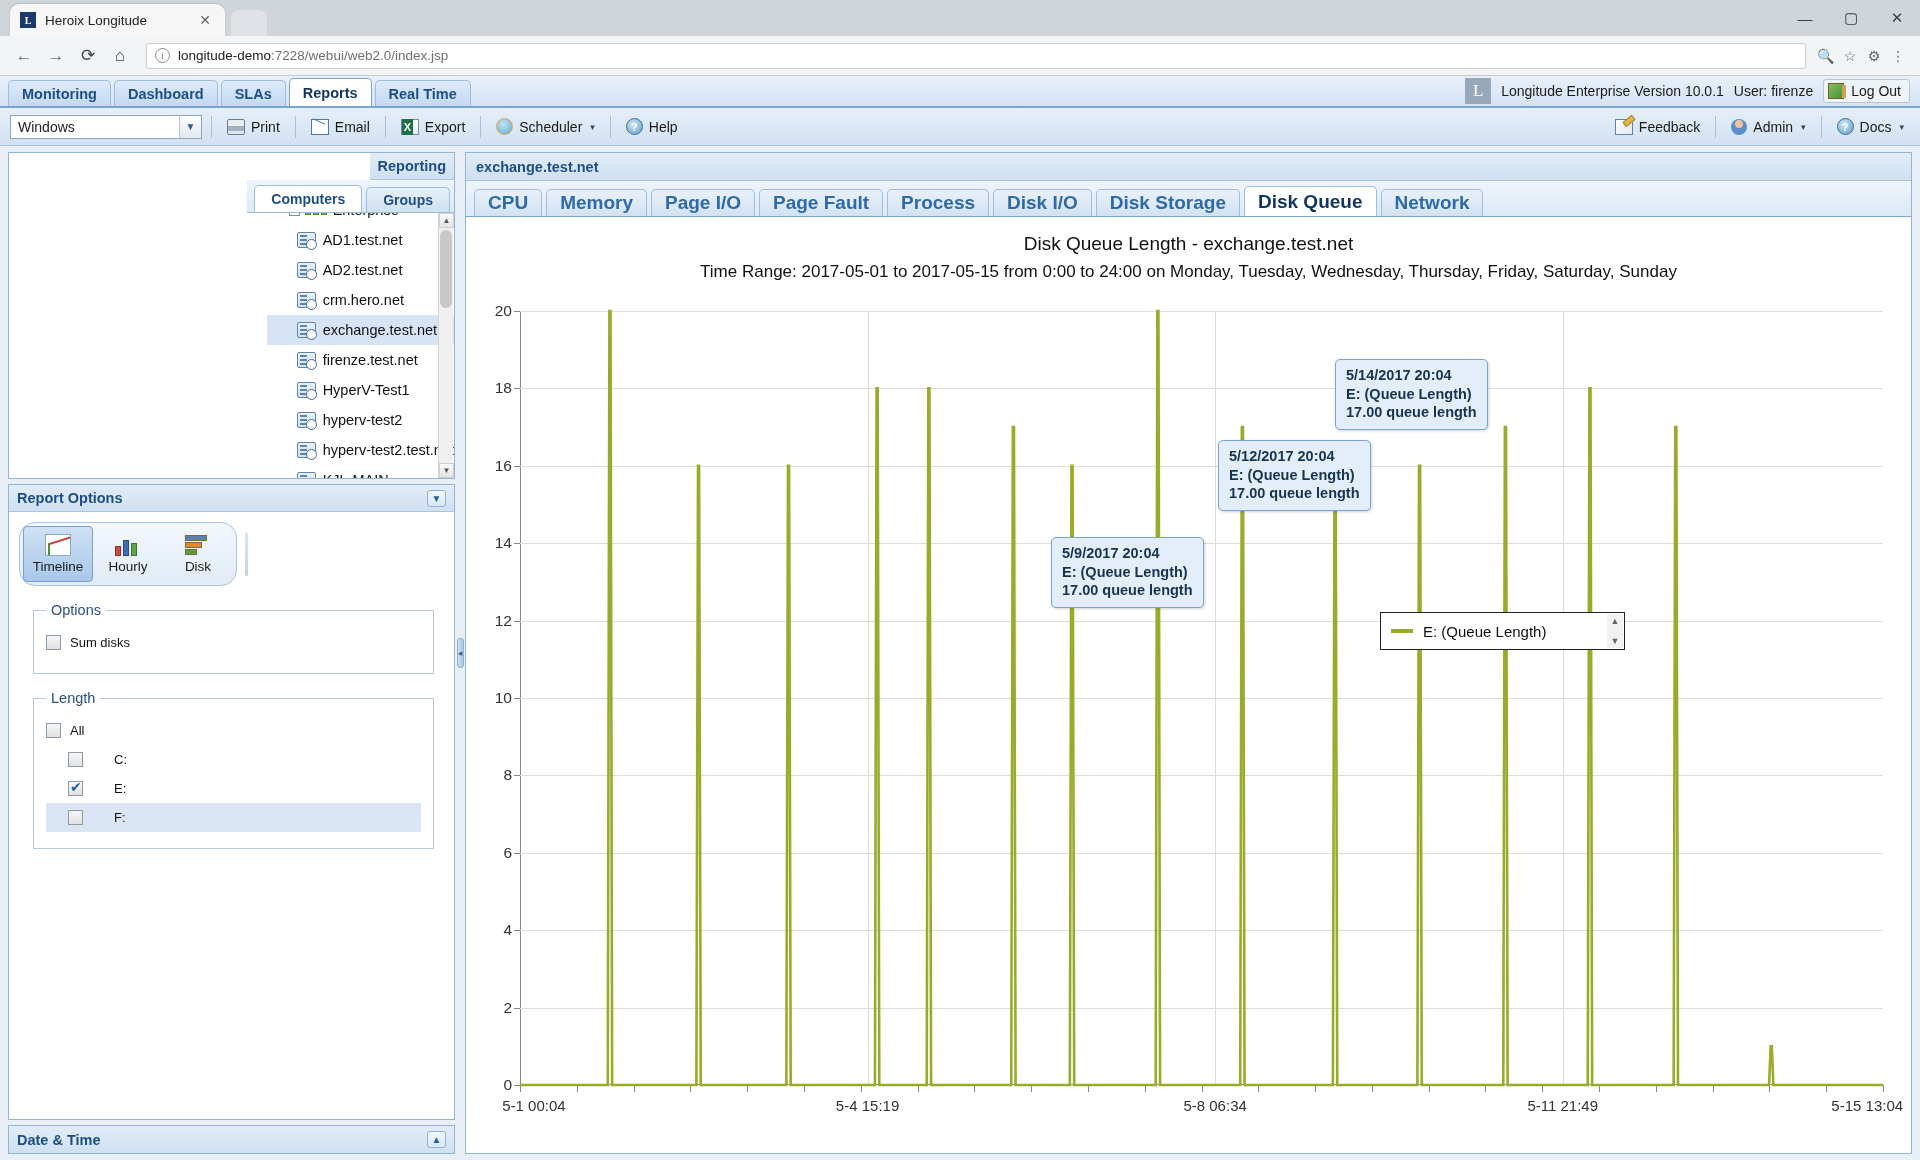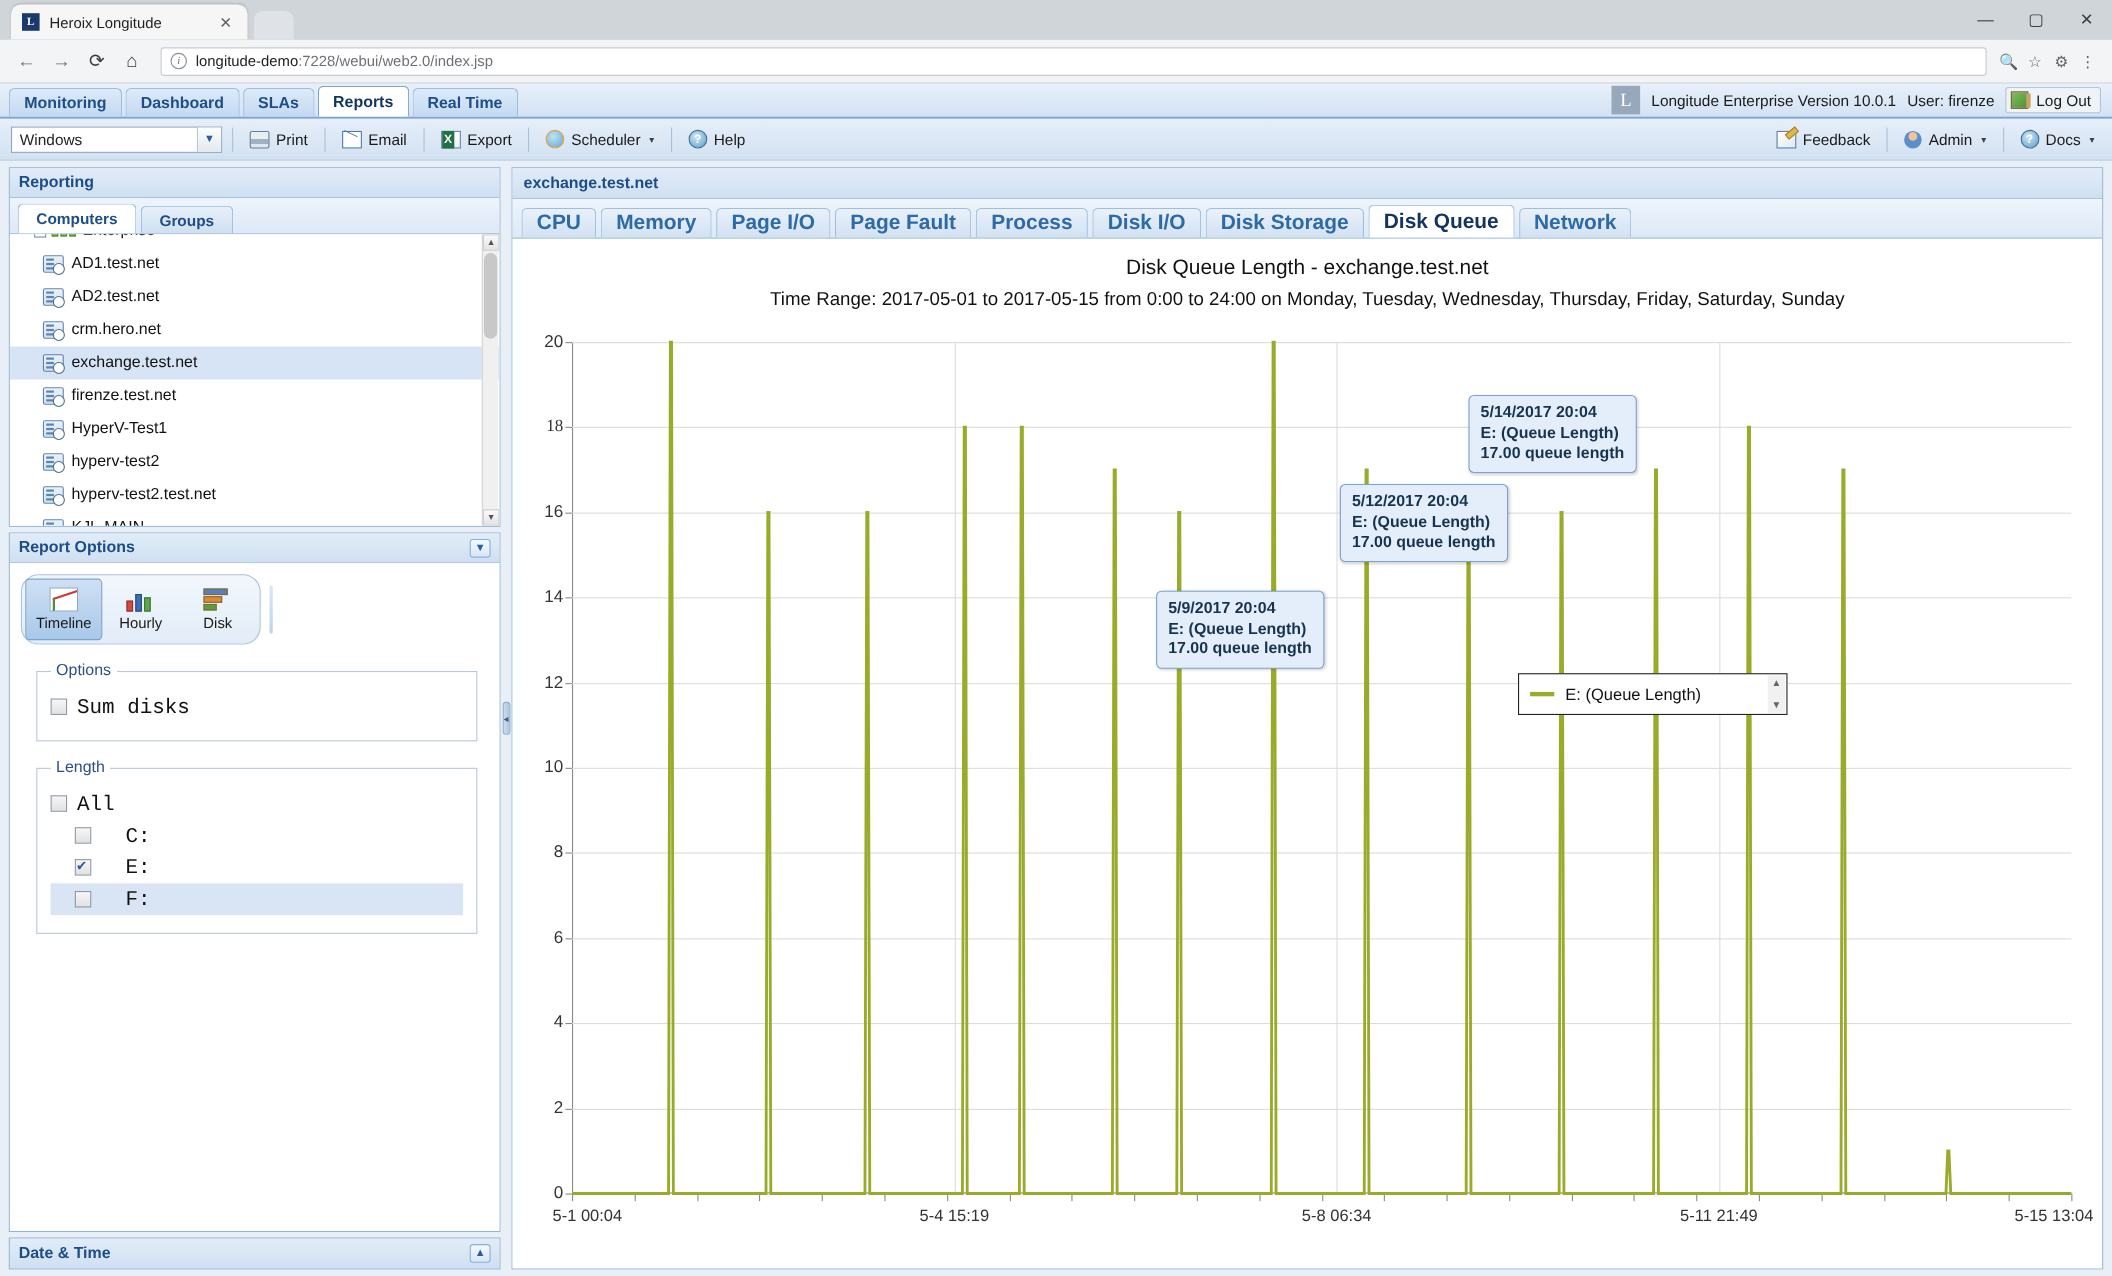--- a/index.html
+++ b/index.html
@@ -102,21 +102,21 @@
   .panel { background:#fff; border:1px solid #93b4d6; }
   .panel-head {
     height:27px; background:linear-gradient(to bottom,#e2ecf8,#cfe0f2);
     border-bottom:1px solid #a8c4de; display:flex; align-items:center; padding:0 8px;
     font-size:14.5px; font-weight:bold; color:#1c4d85;
   }
   .panel-head .collapser { margin-left:auto; width:19px; height:17px; border:1px solid #8fb1d4;
     background:linear-gradient(to bottom,#f3f8fd,#d8e6f5); border-radius:3px; color:#2a5f9e;
     font-size:10px; display:flex; align-items:center; justify-content:center; }
 
-  #reporting-panel { display:flex; flex-direction:column; }
+  #reporting-panel { display:flex; flex-direction:column;align-items:flex-end; }
   #reporting-tabs { height:33px; background:linear-gradient(to bottom,#eef4fb,#dde9f6);
      display:flex; align-items:flex-end; padding-left:7px; border-bottom:1px solid #9bbcdc; }
   .sbtab { height:25px; padding:0 16px; display:flex; align-items:center; font-size:14px; font-weight:bold;
     color:#1f4e86; background:linear-gradient(to bottom,#e7f0fa,#cfe0f1); border:1px solid #9dbee0;
     border-bottom:none; border-radius:5px 5px 0 0; margin-right:4px; }
   .sbtab.active { background:#fff; height:27px; }
 
   #tree-wrap { position:relative; background:#fff; height:265px; overflow:hidden; }
   #tree { padding-top:0; }
   .tree-row { height:30px; display:flex; align-items:center; padding-left:30px; font-size:14.5px; color:#111; }
@@ -158,21 +158,21 @@
   .ic-graph{background:#fdfde6;border:1px solid #7a7a4a;}
   .ic-graph:after{content:"";position:absolute;left:3px;top:3px;width:18px;height:14px;
      border-top:2px solid #d4a12a;border-left:2px solid #c0392b;transform:skewY(22deg);}
   .ic-table{background:#fff;border:1px solid #8aa7c4;}
   .ic-table:before{content:"";position:absolute;left:0;top:6px;width:100%;height:1px;background:#8aa7c4;box-shadow:0 6px 0 #8aa7c4;}
   .ic-table:after{content:"";position:absolute;left:8px;top:0;width:1px;height:100%;background:#8aa7c4;box-shadow:8px 0 0 #8aa7c4;}
   .grp-sep { width:3px; height:44px; background:linear-gradient(to bottom,#dce8f4,#bed3e9); border-radius:2px; }
 
   fieldset.box { margin:16px 10px 0 14px; border:1px solid #b9c8d8; padding:10px 12px 16px 12px; }
   fieldset.box legend { font-size:14.5px; color:#2a5182; padding:0 5px; }
-  .chk-row { display:flex; align-items:center; gap:9px; height:29px; font-size:19px; color:#111;font-family:Liberation Mono, monospace; }
+  .chk-row { display:flex; align-items:center; gap:9px; height:29px; font-size:13px; color:#111; }
   .chk-row.indent { padding-left:22px; }
   .chk-row.hl { background:#d9e5f4; }
   .cbx { width:15px; height:15px; border:1px solid #8e9aa5;
      background:linear-gradient(to bottom,#f7f7f7,#e1e1e1); flex:none; position:relative; }
   .cbx.checked:after{content:"✔";position:absolute;left:1px;top:-3px;font-size:14px;color:#2d5a9e;}
   .chk-label.wide { margin-left:22px; }
 
   #datetime-panel { margin-top:5px; }
   #datetime-panel .panel-head { border-bottom:none; }
 
@@ -527,21 +527,21 @@
                 <div class="yaxis-label" style="top: 464.4px;">8</div>
                 <div class="ytick" style="top: 387px;"></div>
                 <div class="yaxis-label" style="top: 387px;">10</div>
                 <div class="ytick" style="top: 309.6px;"></div>
                 <div class="yaxis-label" style="top: 309.6px;">12</div>
                 <div class="ytick" style="top: 232.2px;"></div>
                 <div class="yaxis-label" style="top: 232.2px;">14</div>
                 <div class="ytick" style="top: 154.8px;"></div>
                 <div class="yaxis-label" style="top: 154.8px;">16</div>
                 <div class="ytick" style="top: 77.4px;"></div>
-                <div class="yaxis-label" style="top: 77.4px; font-family: Liberation Serif, serif;">18</div>
+                <div class="yaxis-label" style="top: 77.4px;">18</div>
                 <div class="ytick" style="top: 0px;"></div>
                 <div class="yaxis-label" style="top: 0px;">20</div>
               </div>
             <div id="xlabels">
                 <div class="xtick" style="left: 0px;"></div>
                 <div class="xtick" style="left: 56.7917px;"></div>
                 <div class="xtick" style="left: 113.583px;"></div>
                 <div class="xtick" style="left: 170.375px;"></div>
                 <div class="xtick" style="left: 227.167px;"></div>
                 <div class="xtick" style="left: 283.958px;"></div>

